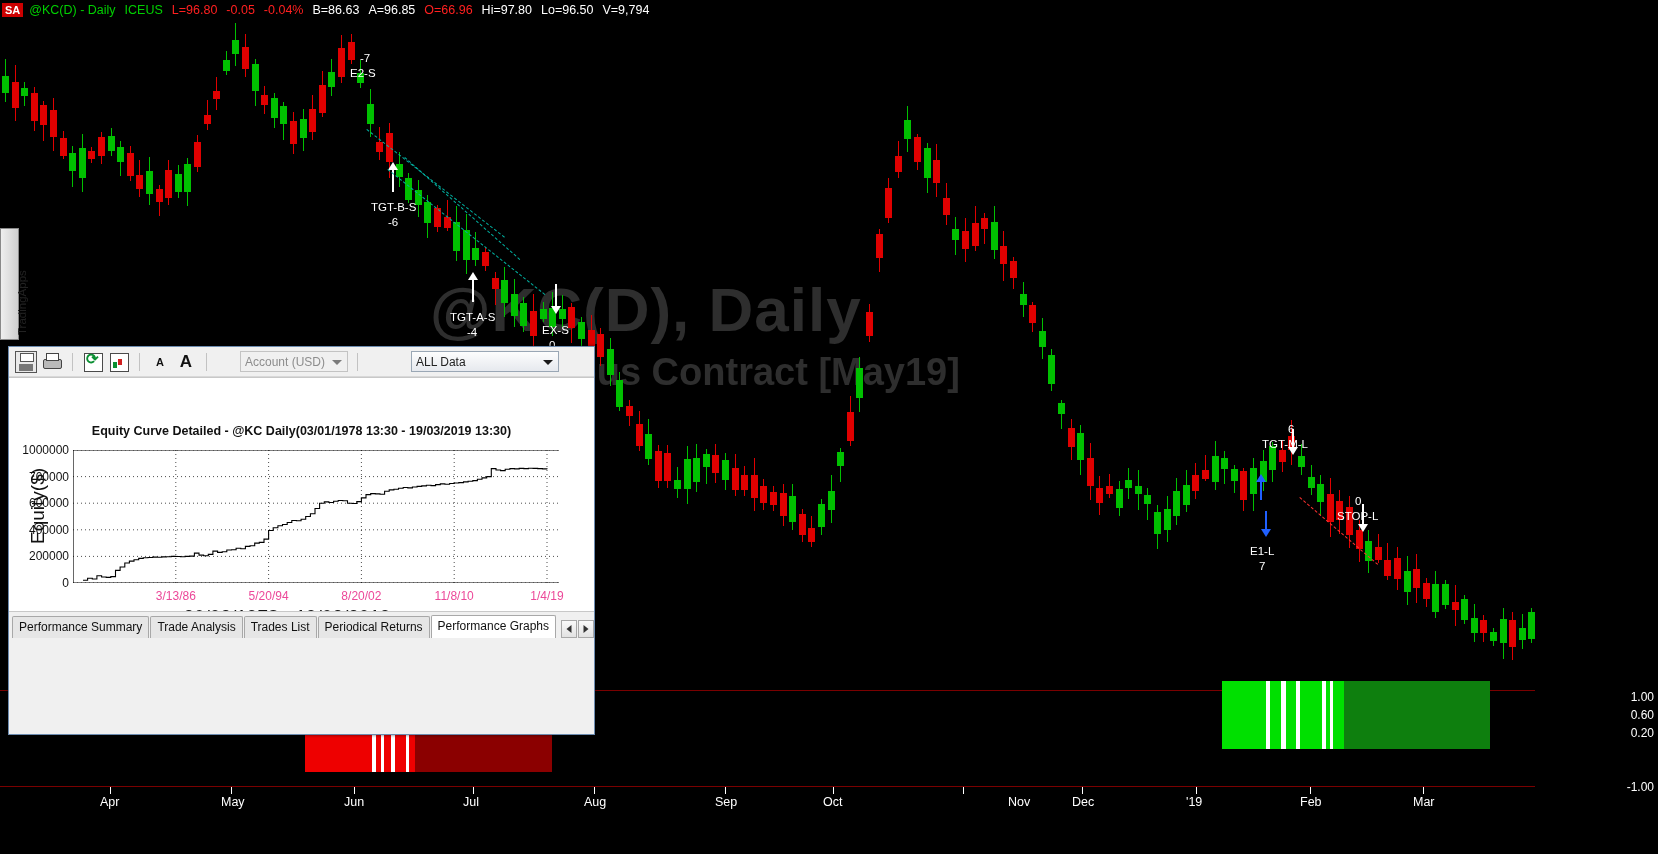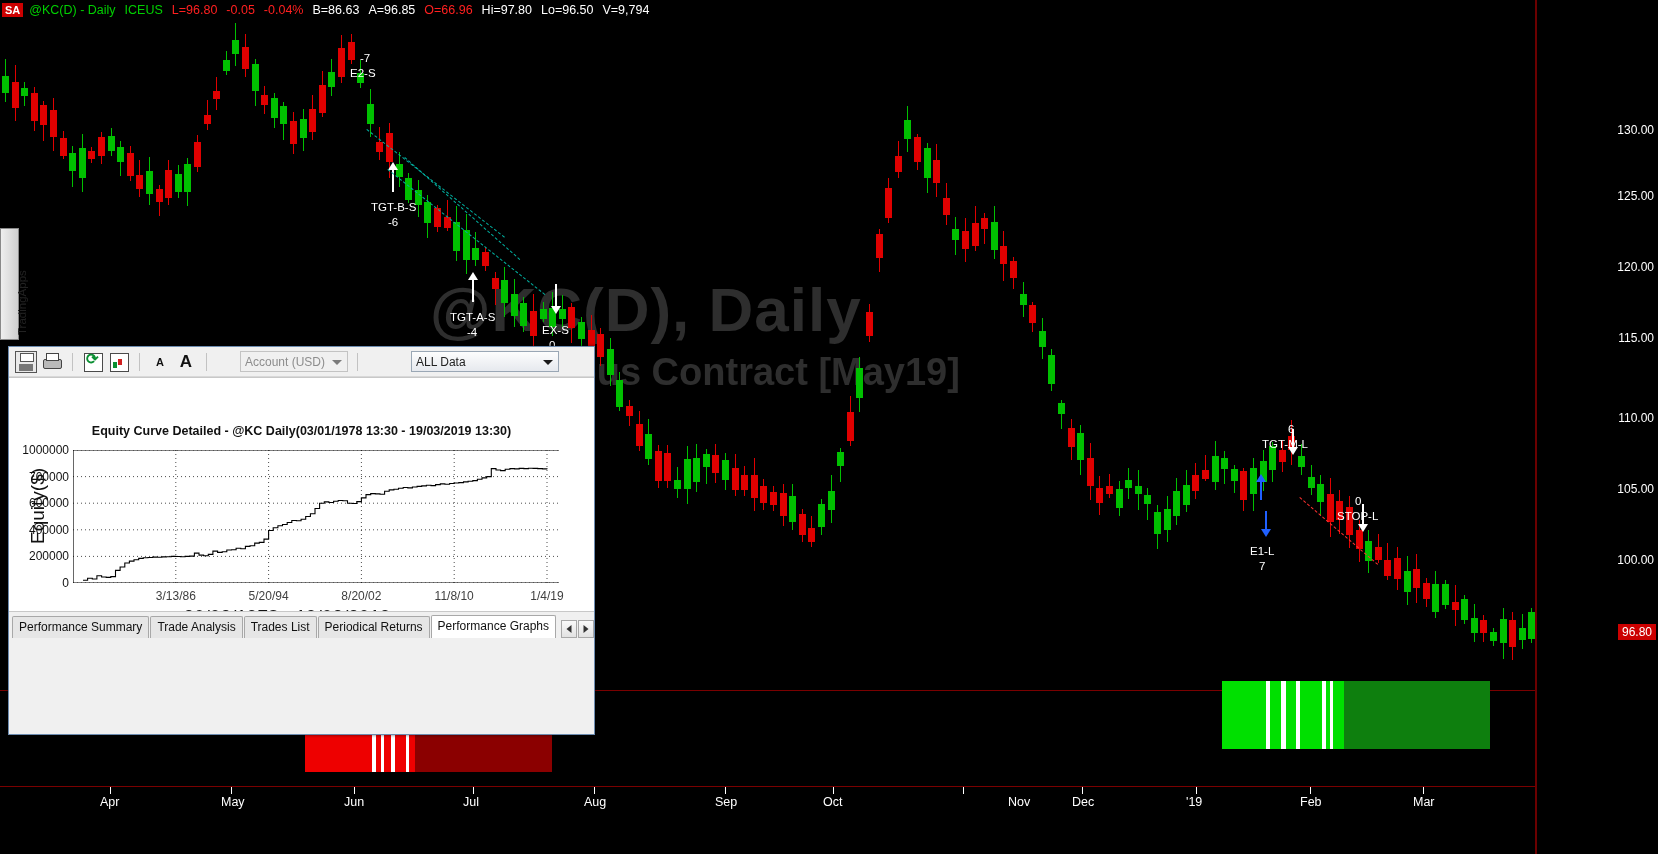--- a/index.html
+++ b/index.html
@@ -187,21 +187,21 @@
   .chart-title {
     position: absolute; left: 0; top: 46px; width: 100%; text-align: center;
     font-size: 12.5px; font-weight: bold; color: #111;
   }
   .eq-plot { position: absolute; left: 64px; top: 72px; width: 486px; height: 133px; }
   .eq-ylabel {
     position: absolute; left: 18px; top: 166px; transform: rotate(-90deg);
     transform-origin: left top; font-size: 19px; color: #111; white-space: nowrap;
   }
   .eq-ytick { position: absolute; right: 100%; margin-right: 4px; font-size: 12px; color: #111; white-space: nowrap; transform: translateY(-50%); }
-  .eq-xtick { position: absolute; top: 100%; margin-top: 6px; font-size: 12px; color: #404040; white-space: nowrap; transform: translateX(-50%); }
+  .eq-xtick { position: absolute; top: 100%; margin-top: 6px; font-size: 12px; color: #ec4899; white-space: nowrap; transform: translateX(-50%); }
   .daterange {
     position: absolute; left: 0; top: 228px; width: 556px; text-align: center;
     font-size: 19px; color: #111;
   }
 
   .tabbar {
     position: absolute; left: 0; bottom: 0; width: 100%; height: 29px;
     background: #f0f0f0; border-top: 1px solid #c8c8c8;
     display: flex; align-items: flex-end; padding: 0 3px 2px 3px; gap: 1px;
   }
@@ -961,32 +961,27 @@
 
     <div style="position:absolute;left:1222px;top:-10px;width:268px;height:68px;background:#0e7f0e;"></div>
     <div style="position:absolute;left:1222px;top:-10px;width:122px;height:68px;background:#00e000;"></div>
     <div style="position:absolute;left:1266px;top:-10px;width:4px;height:68px;background:#ffffff;"></div>
     <div style="position:absolute;left:1281px;top:-10px;width:5px;height:68px;background:#ffffff;"></div>
     <div style="position:absolute;left:1296px;top:-10px;width:4px;height:68px;background:#ffffff;"></div>
     <div style="position:absolute;left:1322px;top:-10px;width:4px;height:68px;background:#ffffff;"></div>
     <div style="position:absolute;left:1330px;top:-10px;width:3px;height:68px;background:#ffffff;"></div>
   </div>
 
-  <div class="price-axis">
-    <div class="axis-left-edge"></div>
-    <div id="price-ticks">
-        <div class="tick" style="top: 123px;">130.00</div>
-        <div class="tick" style="top: 189px;">125.00</div>
-        <div class="tick" style="top: 260px;">120.00</div>
-        <div class="tick" style="top: 331px;">115.00</div>
-        <div class="tick" style="top: 411px;">110.00</div>
-        <div class="tick" style="top: 482px;">105.00</div>
-        <div class="tick" style="top: 553px;">100.00</div>
+  <div class="sub-axis">
+    <div id="sub-ticks">
+        <div class="tick" style="top: 0px;">1.00</div>
+        <div class="tick" style="top: 18px;">0.60</div>
+        <div class="tick" style="top: 36px;">0.20</div>
+        <div class="tick" style="top: 90px;">-1.00</div>
       </div>
-    <div class="last-price" style="top:624px;">96.80</div>
   </div>
 
   <div class="time-axis">
     <div id="time-ticks">
         <div class="tmark" style="left: 110px;"></div>
         <div class="tlabel" style="left: 100px;">Apr</div>
         <div class="tmark" style="left: 231px;"></div>
         <div class="tlabel" style="left: 221px;">May</div>
         <div class="tmark" style="left: 354px;"></div>
         <div class="tlabel" style="left: 344px;">Jun</div>

